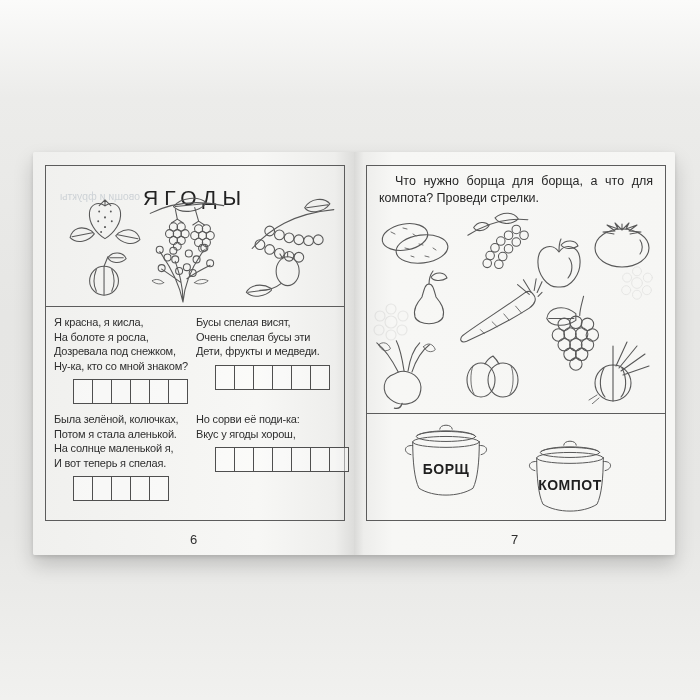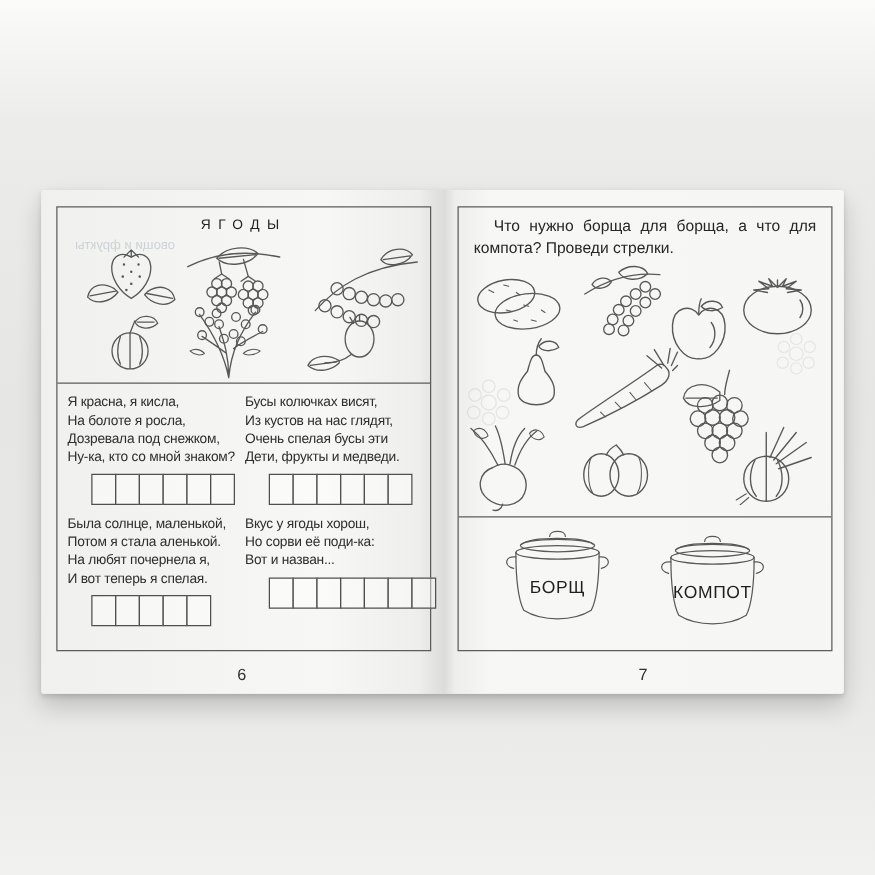--- a/index.html
+++ b/index.html
@@ -8,39 +8,39 @@
   .stage{position:relative;width:700px;height:700px;
        background:linear-gradient(180deg,#fbfbfa 0%,#ececea 14%,#e6e6e4 45%,#e7e7e5 75%,#f1f1ef 100%);}
   .book{position:absolute;left:33px;top:152px;width:642px;height:403px;display:flex;
        border-radius:2px;box-shadow:0 10px 20px rgba(0,0,0,.18),0 2px 4px rgba(0,0,0,.12);}
   .page{position:relative;flex:1;}
   .page.left{background:linear-gradient(90deg,#f0f0ee 0%,#f7f7f5 70%,#eeeeec 94%,#dddddb 100%);border-radius:2px 0 0 2px;}
   .page.right{background:linear-gradient(90deg,#d9d9d7 0%,#ededeb 3%,#f7f7f5 12%,#f6f6f4 100%);border-radius:0 2px 2px 0;}
   .frame{position:absolute;left:12px;right:9px;top:13px;bottom:34px;border:1px solid #5c5c5c;}
   .pagenum{position:absolute;bottom:8px;left:0;right:0;text-align:center;font-size:13px;color:#2f2f2f;}
   
-  .title{margin-top:8px;text-align:center;font-size:11px;letter-spacing:6px;color:#222;}
+  .title{margin-top:20px;text-align:center;font-size:21px;letter-spacing:6px;color:#222;}
   .bleed{position:absolute;top:24px;left:14px;right:10px;text-align:right;
        transform:scaleX(-1);color:#a9b3bd;opacity:.5;font-size:10.5px;filter:blur(.4px);
        pointer-events:none;white-space:nowrap;overflow:hidden;}
   .berry-area{position:absolute;left:0;right:0;top:28px;height:112px;border-bottom:1px solid #5c5c5c;}
   .berry-area svg, .food-area svg{position:absolute;}
   .riddles{position:absolute;left:0;right:0;top:141px;bottom:0;
        display:grid;grid-template-columns:1fr 1fr;grid-template-rows:97px auto;
        padding:0 6px 0 8px;column-gap:8px;}
   .riddle{padding-top:8px;font-size:11px;line-height:14.6px;letter-spacing:-0.2px;color:#2e2e2e;}
   .rline{white-space:nowrap;}
   .answer-row{display:flex;margin:6px 0 0 20px;}
   .abox{width:18px;height:23px;border:1px solid #4f4f4f;margin-left:-1px;background:rgba(255,255,255,.45);}
   
   .instruction{padding:7px 12px 0 12px;font-size:12.5px;line-height:17px;
        text-align:justify;text-indent:16px;color:#262626;}
   .food-area{position:absolute;left:0;right:0;top:44px;height:203px;border-bottom:1px solid #5c5c5c;}
   .pot-area{position:absolute;left:0;right:0;top:247px;bottom:0;}
-  .pot{position:absolute;width:90px;height:80px;}
+  .pot{position:absolute;width:90px;height:80px;font-weight:bold;}
   .pot svg{position:absolute;inset:0;width:100%;height:100%;}
   .pot-label{position:absolute;left:0;right:0;top:40px;text-align:center;
        font-size:14px;letter-spacing:.5px;color:#1f1f1f;}
   .ghost{opacity:.1;}
   .draw path,.draw circle,.draw ellipse{stroke:#585858;fill:none;stroke-width:1.1;
        stroke-linecap:round;stroke-linejoin:round;}
   .draw .thin{stroke-width:.85;}
   .draw .dot{stroke-width:2;}
 </style>
 </head>
@@ -144,50 +144,48 @@
               <div class="answer-row">
                 <div class="abox"></div>
                 <div class="abox"></div>
                 <div class="abox"></div>
                 <div class="abox"></div>
                 <div class="abox"></div>
                 <div class="abox"></div>
               </div>
             </div>
             <div class="riddle">
-              <div class="rline">Бусы колючках висят,</div>
-              <div class="rline">Из кустов на нас глядят,</div>
+              <div class="rline">Бусы спелая висят,</div>
               <div class="rline">Очень спелая бусы эти</div>
               <div class="rline">Дети, фрукты и медведи.</div>
               <div class="answer-row">
                 <div class="abox"></div>
                 <div class="abox"></div>
                 <div class="abox"></div>
                 <div class="abox"></div>
                 <div class="abox"></div>
                 <div class="abox"></div>
               </div>
             </div>
             <div class="riddle">
-              <div class="rline">Была солнце, маленькой,</div>
+              <div class="rline">Была зелёной, колючках,</div>
               <div class="rline">Потом я стала аленькой.</div>
-              <div class="rline">На любят почернела я,</div>
+              <div class="rline">На солнце маленькой я,</div>
               <div class="rline">И вот теперь я спелая.</div>
               <div class="answer-row">
                 <div class="abox"></div>
                 <div class="abox"></div>
                 <div class="abox"></div>
                 <div class="abox"></div>
                 <div class="abox"></div>
               </div>
             </div>
             <div class="riddle">
+              <div class="rline">Но сорви её поди-ка:</div>
               <div class="rline">Вкус у ягоды хорош,</div>
-              <div class="rline">Но сорви её поди-ка:</div>
-              <div class="rline">Вот и назван...</div>
               <div class="answer-row">
                 <div class="abox"></div>
                 <div class="abox"></div>
                 <div class="abox"></div>
                 <div class="abox"></div>
                 <div class="abox"></div>
                 <div class="abox"></div>
                 <div class="abox"></div>
               </div>
             </div>
@@ -315,21 +313,21 @@
             <svg class="draw" viewBox="0 0 100 88" preserveAspectRatio="none">
               <path d="M43,9 C43,3 57,3 57,9"></path>
               <path d="M18,16 C26,9 74,9 82,16"></path>
               <ellipse cx="50" cy="17" rx="33" ry="5.5"></ellipse>
               <ellipse cx="50" cy="23" rx="37" ry="6"></ellipse>
               <path d="M13,23 C13,45 15,64 20,74 C36,84 64,84 80,74 C85,64 87,45 87,23"></path>
               <path d="M13,27 C3,26 2,35 11,37 M87,27 C97,26 98,35 89,37"></path>
             </svg>
             <div class="pot-label">БОРЩ</div>
           </div>
-          <div class="pot" style="left:158px;top:12px">
+          <div class="pot" style="left:158px;top:24px">
             <svg class="draw" viewBox="0 0 100 88" preserveAspectRatio="none">
               <path d="M43,9 C43,3 57,3 57,9"></path>
               <path d="M18,16 C26,9 74,9 82,16"></path>
               <ellipse cx="50" cy="17" rx="33" ry="5.5"></ellipse>
               <ellipse cx="50" cy="23" rx="37" ry="6"></ellipse>
               <path d="M13,23 C13,45 15,64 20,74 C36,84 64,84 80,74 C85,64 87,45 87,23"></path>
               <path d="M13,27 C3,26 2,35 11,37 M87,27 C97,26 98,35 89,37"></path>
             </svg>
             <div class="pot-label">КОМПОТ</div>
           </div>

